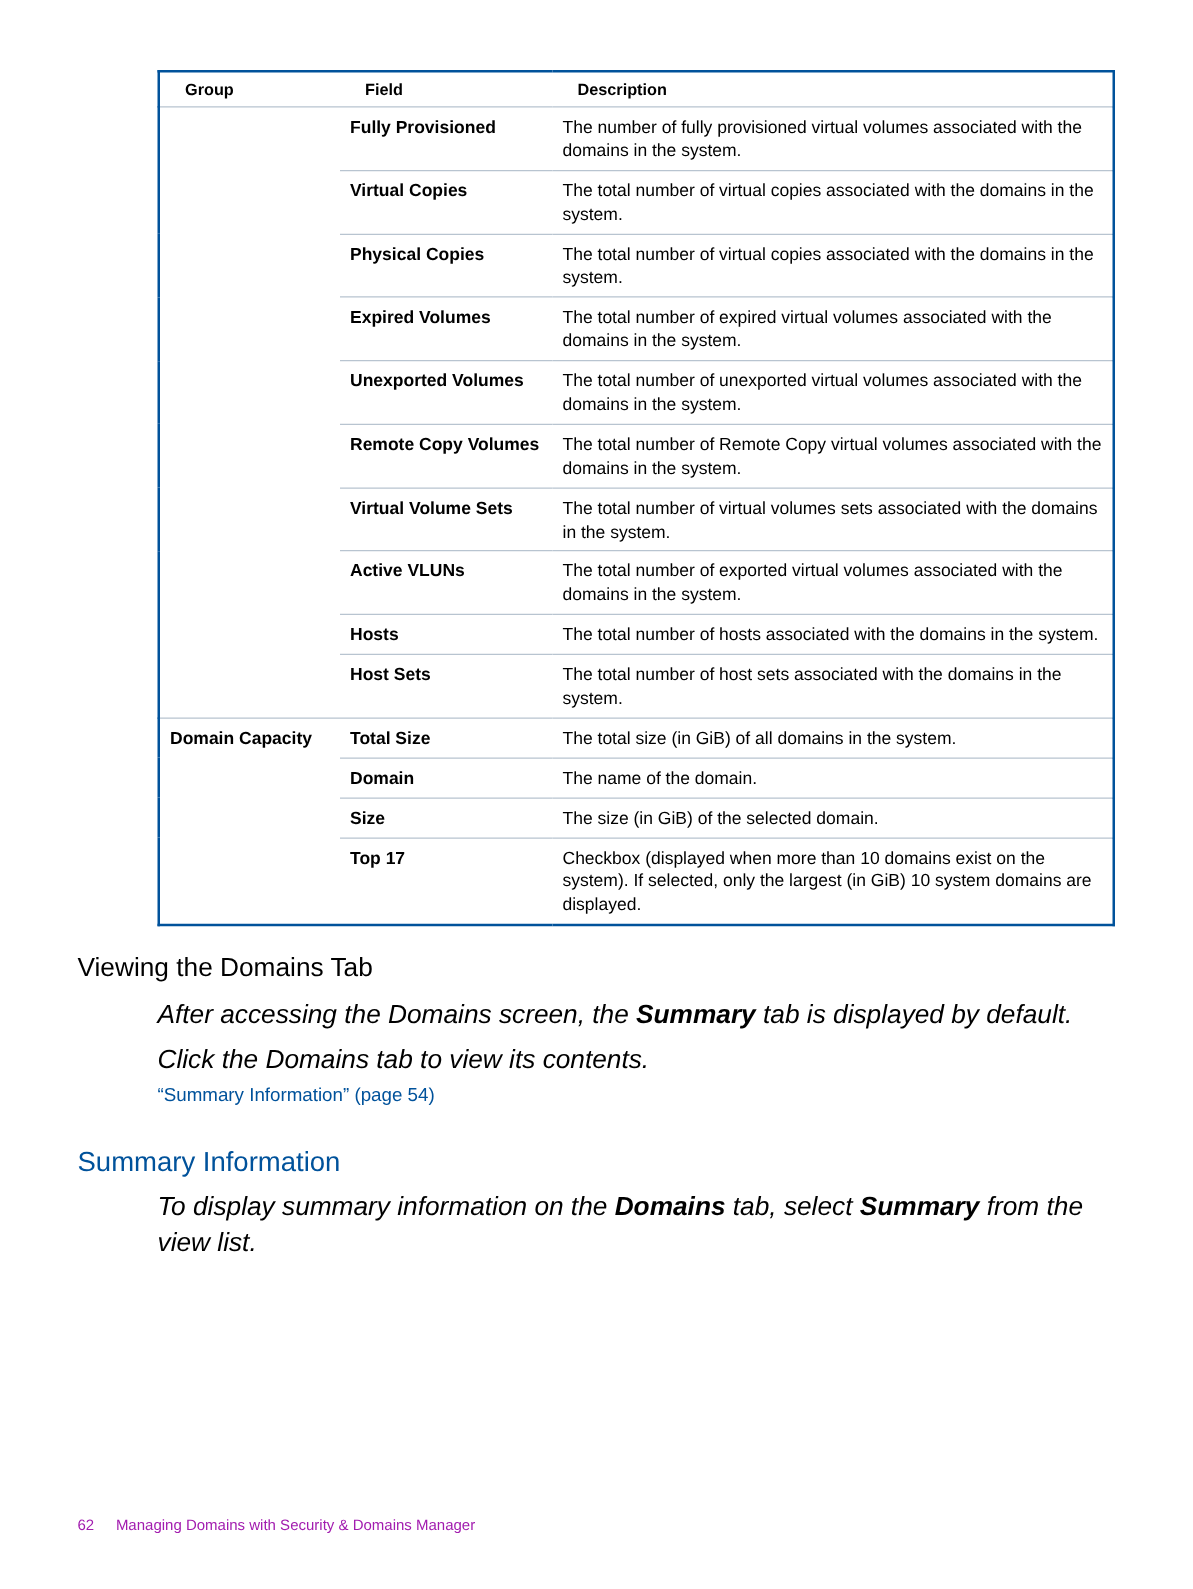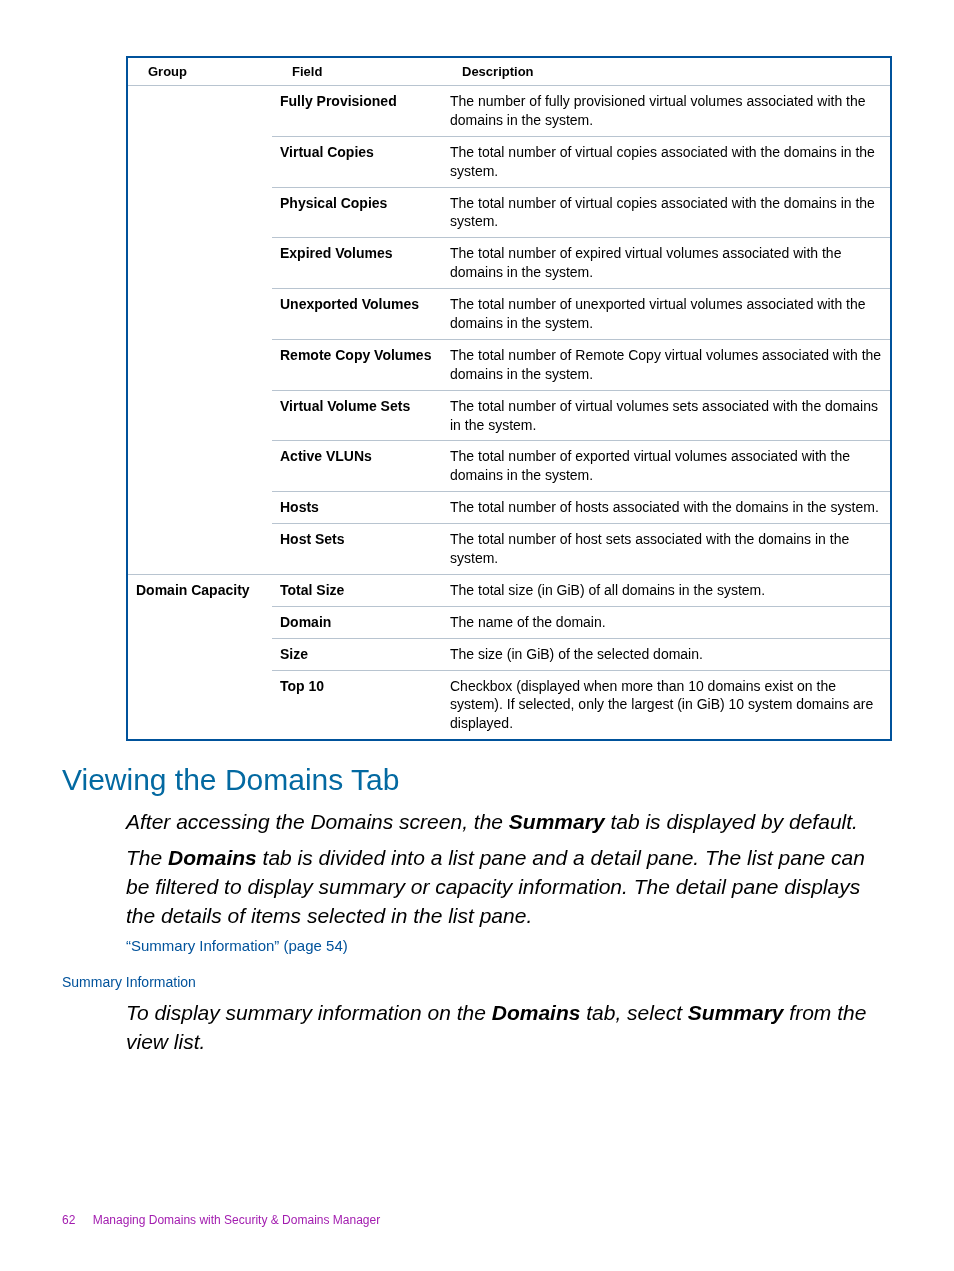--- a/index.html
+++ b/index.html
@@ -38,31 +38,31 @@
     font-size: 14px;
     line-height: 1.35;
   }
   .col-group { width: 145px; }
   .col-field { width: 170px; }
   .field-cell { font-weight: bold; font-size: 13px; }
   .group-cell { font-weight: bold; font-size: 13px; vertical-align: top; }
 
   h1.section {
     font-family: Arial, Helvetica, sans-serif;
-    font-size: 30px;
+    font-size: 21px;
     font-weight: normal;
-    color: #0369a1;
+    color: #000000;
     margin: 22px 0 10px 0;
   }
   h2.subsection {
     font-family: Arial, Helvetica, sans-serif;
-    font-size: 14px;
+    font-size: 22px;
     font-weight: normal;
     color: #00529b;
-    margin: 20px 0 8px 0;
+    margin: 32px 0 8px 0;
   }
   .body-text {
     margin-left: 64px;
   }
   .body-text p {
     font-size: 21px;
     line-height: 1.4;
     margin: 6px 0;
     font-style: italic;
   }
@@ -149,34 +149,32 @@
       </tr>
       <tr>
         <td class="field-cell">Domain</td>
         <td>The name of the domain.</td>
       </tr>
       <tr>
         <td class="field-cell">Size</td>
         <td>The size (in GiB) of the selected domain.</td>
       </tr>
       <tr>
-        <td class="field-cell">Top 10</td>
+        <td class="field-cell">Top 17</td>
         <td>Checkbox (displayed when more than 10 domains exist on the system). If selected, only the largest (in GiB) 10 system domains are displayed.</td>
       </tr>
     </tbody>
   </table>
 
   <h1 class="section">Viewing the Domains Tab</h1>
   <div class="body-text">
     <p>
       <span>After accessing the Domains screen, the </span><b>Summary</b><span> tab is displayed by default.</span>
     </p>
-    <p>
-      <span>The </span><b>Domains</b><span> tab is divided into a list pane and a detail pane. The list pane can be filtered to display summary or capacity information. The detail pane displays the details of items selected in the list pane.</span>
-    </p>
+    <p>Click the Domains tab to view its contents.</p>
     <a class="link">“Summary Information” (page 54)</a>
   </div>
 
   <h2 class="subsection">Summary Information</h2>
   <div class="body-text">
     <p>
       <span>To display summary information on the </span><b>Domains</b><span> tab, select </span><b>Summary</b><span> from the view list.</span>
     </p>
   </div>
 

